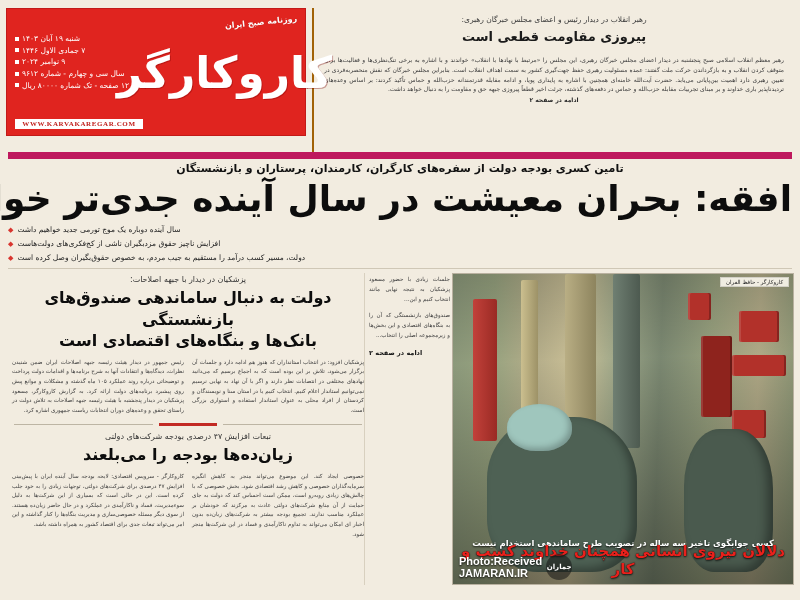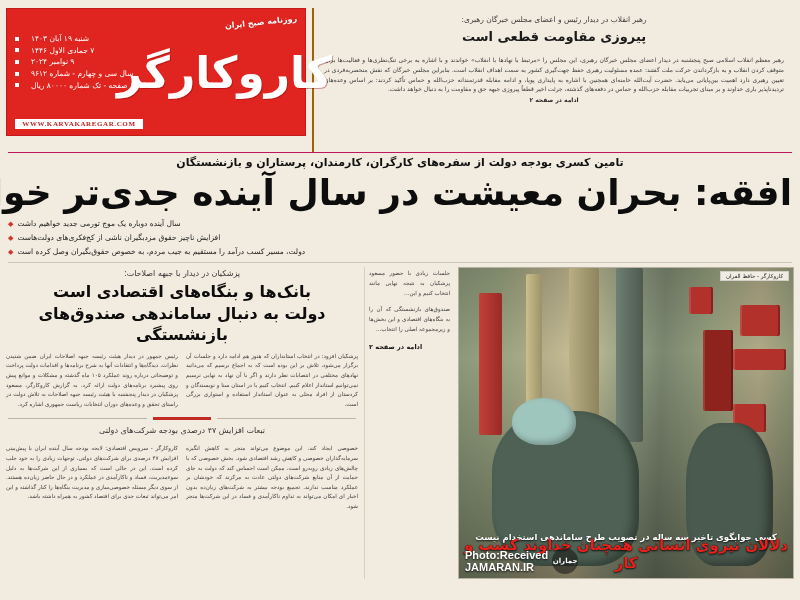--- a/index.html
+++ b/index.html
@@ -32,21 +32,21 @@
     color:#fff;font-size:44px;font-weight:bold;line-height:1;
     text-shadow:1px 1px 0 rgba(120,0,0,.35);
     white-space:nowrap;letter-spacing:-1px;
   }
   .mh-info{
     position:absolute;left:8px;top:24px;width:120px;color:#fff;
     font-size:7.5px;line-height:1.55;text-align:right;
   }
   .mh-info .row{display:flex;flex-direction:row-reverse;align-items:center;gap:3px;justify-content:flex-start;}
   .mh-info .sq{width:4px;height:4px;background:#fff;flex:0 0 4px;display:inline-block;}
-  .mh-info .row span.t{white-space:nowrap;margin-left:9px;}
+  .mh-info .row span.t{white-space:nowrap;}
   .mh-url{
     position:absolute;left:8px;bottom:6px;width:128px;background:#fff;color:#c0201c;
     font-size:7px;text-align:center;letter-spacing:.6px;font-weight:bold;
     font-family:"Liberation Serif",serif;padding:1px 0;
   }
 
   
   .lead-art{
     flex:1;display:flex;flex-direction:column;align-items:center;
     padding:2px 10px 0 10px;box-sizing:border-box;
@@ -57,37 +57,37 @@
   .lead-body{
     font-size:6px;line-height:1.62;text-align:justify;color:#3b3b3b;
     column-count:1;width:100%;
   }
   .lead-cont{font-size:6px;font-weight:bold;text-align:left;margin-top:2px;color:#2a2a2a;}
 
   
   .banner{padding:0 8px;box-sizing:border-box;}
   .banner-kicker{
     text-align:center;font-size:11px;font-weight:bold;color:#111;
-    padding:3px 0 2px;border-top:1px solid #be185d;
+    padding:3px 0 2px;border-top:7px solid #be185d;
   }
   .banner-head{
     text-align:center;font-size:36px;font-weight:bold;line-height:1.12;
     letter-spacing:-1.2px;color:#0d0d0d;padding:2px 0 4px;white-space:nowrap;
   }
   .banner-bullets{
     display:flex;flex-direction:column;align-items:flex-end;
     padding:0 22px 0 0;box-sizing:border-box;
   }
   .bl{display:flex;flex-direction:row-reverse;align-items:center;gap:4px;font-size:7.5px;line-height:1.85;color:#222;}
   .bl .dot{color:#d8352f;font-size:7px;}
   .banner-page{font-size:7px;font-weight:bold;color:#333;padding:2px 0 0 0;text-align:left;}
   .rule{height:1px;background:#cfc7b6;margin:3px 8px 0 8px;}
 
   
-  .lower{display:flex;flex-direction:row-reverse;padding:4px 6px 0 6px;box-sizing:border-box;gap:6px;height:316px;}
+  .lower{display:flex;flex-direction:row-reverse;padding:4px 6px 0 12px;box-sizing:border-box;gap:0;height:316px;}
 
   
   .right-col{width:352px;flex:0 0 352px;display:flex;flex-direction:column;}
   .art{display:flex;flex-direction:column;}
   .art-kicker{font-size:8px;text-align:center;color:#333;margin:2px 0 3px;}
   .art-title{font-size:16px;font-weight:bold;text-align:center;line-height:1.35;letter-spacing:-.4px;color:#0d0d0d;}
   .art-title.two{font-size:16px;}
   .art-cols{display:flex;flex-direction:row-reverse;gap:8px;margin-top:6px;}
   .art-cols .c{flex:1;font-size:5.6px;line-height:1.72;text-align:justify;color:#3d3d3d;}
   .art-sep{display:flex;align-items:center;justify-content:center;margin:8px 2px 4px;}
@@ -204,36 +204,37 @@
     </div>
   </div>
   <div class="rule"></div>
 
   <div class="lower">
 
     <div class="right-col">
 
       <div class="art">
         <div class="art-kicker">پزشکیان در دیدار با جبهه اصلاحات:</div>
+        <div class="art-title two">دولت به دنبال ساماندهی صندوق‌های بازنشستگی</div>
         <div class="art-title two">بانک‌ها و بنگاه‌های اقتصادی است</div>
-        <div class="art-title two">دولت به دنبال ساماندهی صندوق‌های بازنشستگی</div>
         <div class="art-cols">
           <div class="c">رئیس جمهور در دیدار هیئت رئیسه جبهه اصلاحات ایران ضمن شنیدن نظرات، دیدگاه‌ها و انتقادات آنها به شرح برنامه‌ها و اقدامات دولت پرداخت و توضیحاتی درباره روند عملکرد ۱۰۵ ماه گذشته و مشکلات و موانع پیش روی پیشبرد برنامه‌های دولت ارائه کرد. به گزارش کاروکارگر، مسعود پزشکیان در دیدار پنجشنبه با هیئت رئیسه جبهه اصلاحات به تلاش دولت در راستای تحقق و وعده‌های دوران انتخابات ریاست جمهوری اشاره کرد.</div>
           <div class="c">پزشکیان افزود: در انتخاب استانداران که هنوز هم ادامه دارد و جلسات آن برگزار می‌شود، تلاش بر این بوده است که به اجماع برسیم که می‌دانید نهادهای مختلفی در انتصابات نظر دارند و اگر با آن نهاد به نهایی نرسیم نمی‌توانیم استاندار اعلام کنیم. انتخاب کنیم یا در استان سنا و نویسندگان و کردستان از افراد محلی به عنوان استاندار استفاده و استواری بزرگی است.</div>
         </div>
       </div>
 
       <div class="art-sep">
         <span class="ln"></span>
         <span class="mid"></span>
         <span class="ln"></span>
       </div>
 
       <div class="art">
         <div class="art-kicker">تبعات افزایش ۴۷ درصدی بودجه شرکت‌های دولتی</div>
+        <div class="art-title">زیان‌ده‌ها بودجه را می‌بلعند</div>
         <div class="art-cols">
           <div class="c">کاروکارگر - سرویس اقتصادی: لایحه بودجه سال آینده ایران با پیش‌بینی افزایش ۴۷ درصدی برای شرکت‌های دولتی، توجهات زیادی را به خود جلب کرده است. این در حالی است که بسیاری از این شرکت‌ها به دلیل سوءمدیریت، فساد و ناکارآمدی در عملکرد و در حال حاضر زیان‌ده هستند. از سوی دیگر مسئله خصوصی‌سازی و مدیریت بنگاه‌ها را کنار گذاشته و این امر می‌تواند تبعات جدی برای اقتصاد کشور به همراه داشته باشد.</div>
           <div class="c">خصوصی ایجاد کند. این موضوع می‌تواند منجر به کاهش انگیزه سرمایه‌گذاران خصوصی و کاهش رشد اقتصادی شود. بخش خصوصی که با چالش‌های زیادی روبه‌رو است، ممکن است احساس کند که دولت به جای حمایت از آن منابع شرکت‌های دولتی عادت به مرکزند که خودشان بر عملکرد مناسب ندارند. تجمیع بودجه بیشتر به شرکت‌های زیان‌ده بدون اخبار ای امکان می‌تواند به تداوم ناکارآمدی و فساد در این شرکت‌ها منجر شود.</div>
         </div>
       </div>
 
     </div>
 
     <div class="mid-col">
       <p>جلسات زیادی با حضور مسعود پزشکیان به نتیجه نهایی مانند انتخاب کنیم و این...</p>

